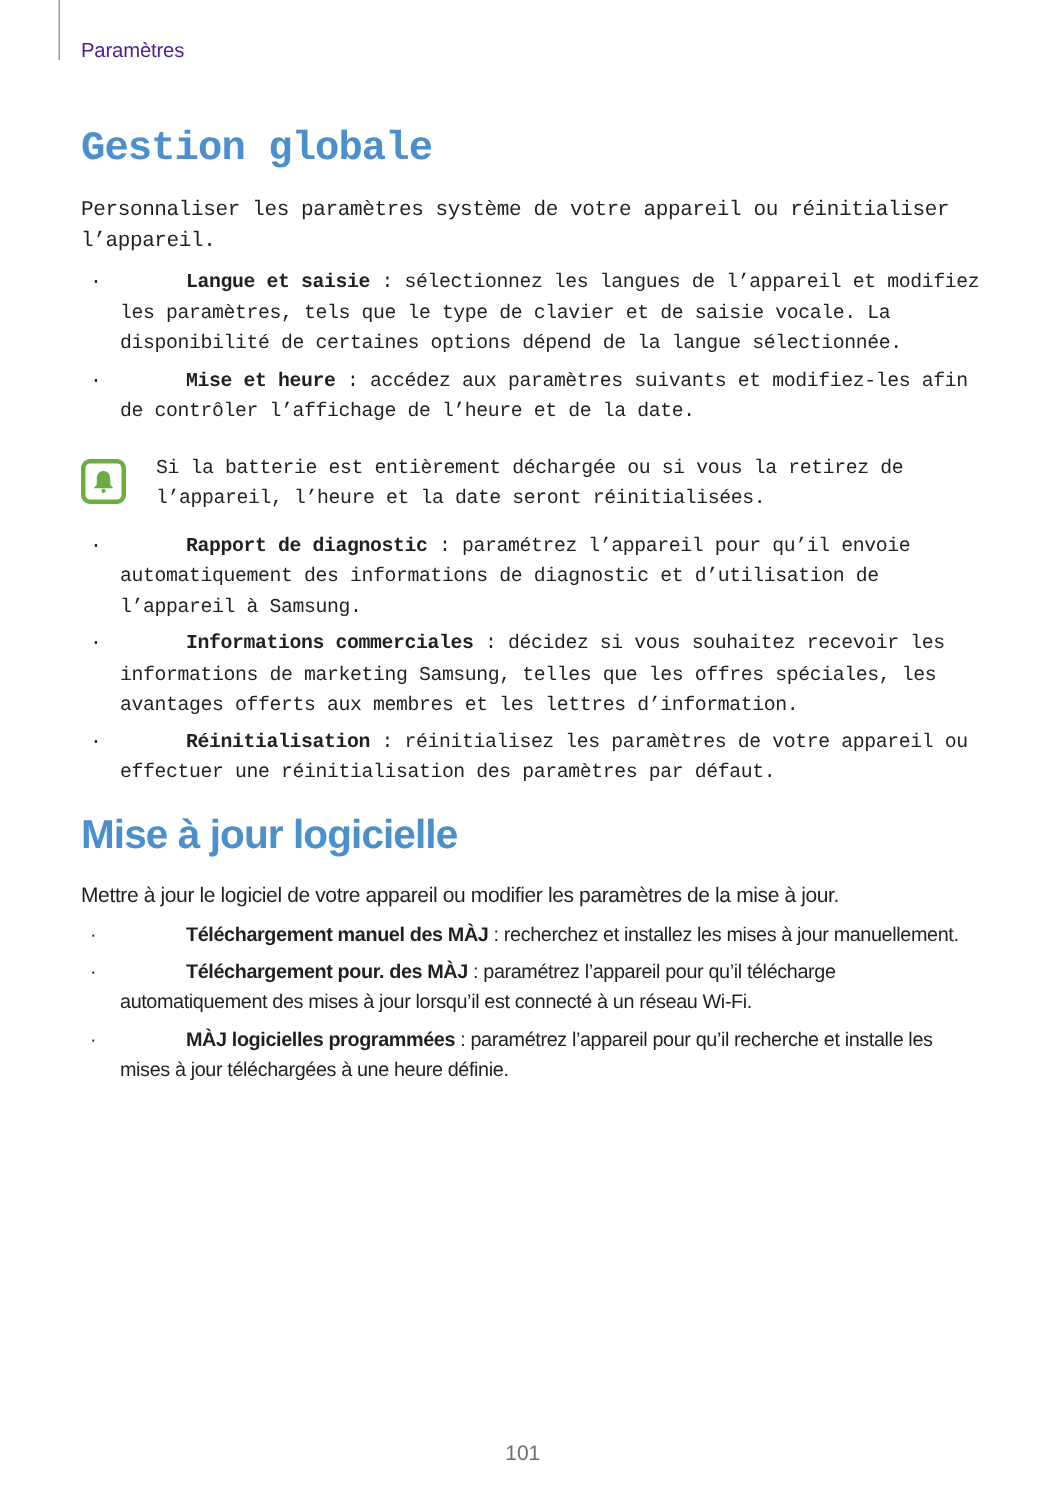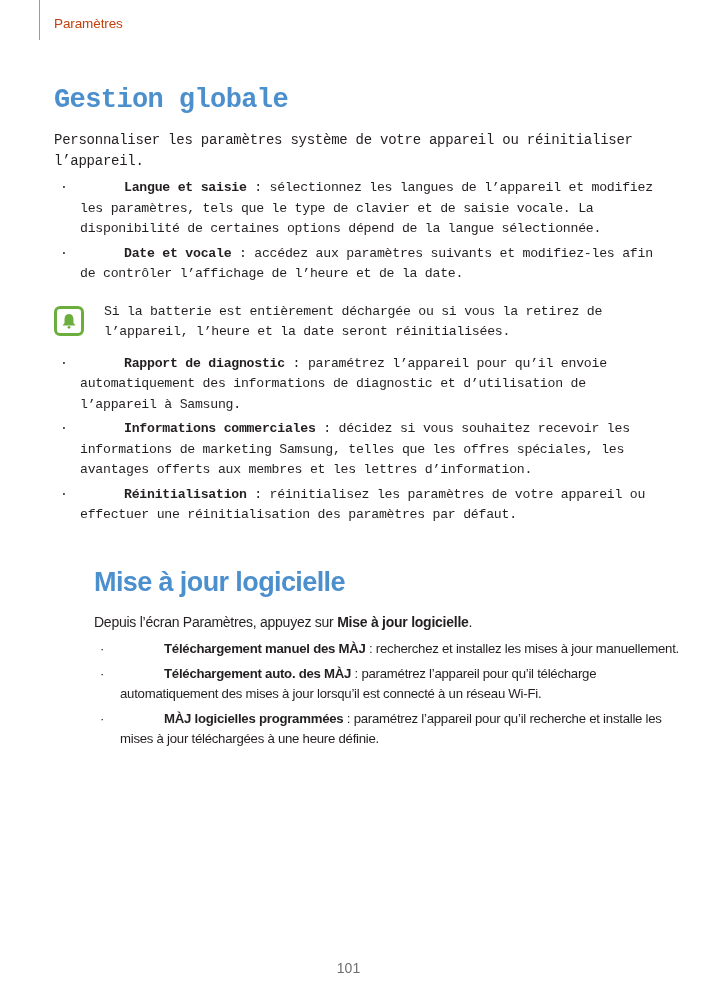--- a/index.html
+++ b/index.html
@@ -1,21 +1,21 @@
 <!DOCTYPE html>
 <html><head>
   <meta charset="utf-8">
   <style>
     html, body { margin: 0; padding: 0; background: #ffffff; }
     body {
       width: 703px; height: 994px; position: relative; overflow: hidden;
       font-family: "Liberation Sans", sans-serif; color: #231f20;
     }
     .side-rule { position: absolute; left: 39px; top: 0; width: 1px; height: 40px; background: #9a9a9a; }
-    .running-header { position: absolute; left: 54px; top: 16px; font-size: 13.5px; color: #c2410c; letter-spacing: -0.1px; }
+    .running-header { position: absolute; left: 54px; top: 26px; font-size: 13.5px; color: #4c1d95; letter-spacing: -0.1px; }
     .section { position: absolute; left: 54px; width: 600px; }
     .section-title { font-size: 27px; font-weight: bold; color: #4b8fcd; margin: 0 0 14px 0; letter-spacing: -0.6px; line-height: 32px; }
     .para { font-size: 14px; line-height: 21px; margin: 0 0 4px 0; letter-spacing: -0.25px; }
     .para b { font-weight: bold; }
     .bullets { list-style: none; margin: 6px 0 0 0; padding: 0; }
     .bullets li { position: relative; padding-left: 26px; font-size: 13.2px; line-height: 20.5px; margin-bottom: 4px; letter-spacing: -0.25px; }
     .bullets li .dot { position: absolute; left: 6px; top: 0; color: #231f20; }
     .bullets li b { font-weight: bold; padding-left: 44px; }
     .note { position: relative; padding-left: 50px; margin: 17px 0 10px 0; font-size: 13.2px; line-height: 20.5px; letter-spacing: -0.25px; min-height: 42px; }
     .note-icon { position: absolute; left: 0; top: 4px; width: 30px; height: 30px; border: 3px solid #6cae3e; border-radius: 6px; box-sizing: border-box; display: flex; align-items: center; justify-content: center; background: #fff; }
@@ -25,41 +25,41 @@
 <body>
 
 <div class="side-rule"></div>
 <div class="running-header">Paramètres</div>
 
 <div class="section" style="top:84px;font-family:Liberation Mono, monospace;">
   <h1 class="section-title">Gestion globale</h1>
   <p class="para">Personnaliser les paramètres système de votre appareil ou réinitialiser l’appareil.</p>
   <ul class="bullets">
     <li><span class="dot">·</span><b>Langue et saisie</b><span> : sélectionnez les langues de l’appareil et modifiez les paramètres, tels que le type de clavier et de saisie vocale. La disponibilité de certaines options dépend de la langue sélectionnée.</span></li>
-    <li><span class="dot">·</span><b>Date et vocale</b><span> : accédez aux paramètres suivants et modifiez-les afin de contrôler l’affichage de l’heure et de la date.</span></li>
+    <li><span class="dot">·</span><b>Mise et heure</b><span> : accédez aux paramètres suivants et modifiez-les afin de contrôler l’affichage de l’heure et de la date.</span></li>
   </ul>
   <div class="note">
     <span class="note-icon">
       <svg width="18" height="18" viewBox="0 0 18 18">
         <path d="M9 2 C5.5 2 4.5 5 4.5 8 L4.5 11 L2.5 13.5 L15.5 13.5 L13.5 11 L13.5 8 C13.5 5 12.5 2 9 2 Z" fill="#6cae3e"></path>
         <circle cx="9" cy="15.3" r="1.4" fill="#6cae3e"></circle>
       </svg>
     </span>
     <span>Si la batterie est entièrement déchargée ou si vous la retirez de l’appareil, l’heure et la date seront réinitialisées.</span>
   </div>
   <ul class="bullets">
     <li><span class="dot">·</span><b>Rapport de diagnostic</b><span> : paramétrez l’appareil pour qu’il envoie automatiquement des informations de diagnostic et d’utilisation de l’appareil à Samsung.</span></li>
     <li><span class="dot">·</span><b>Informations commerciales</b><span> : décidez si vous souhaitez recevoir les informations de marketing Samsung, telles que les offres spéciales, les avantages offerts aux membres et les lettres d’information.</span></li>
     <li><span class="dot">·</span><b>Réinitialisation</b><span> : réinitialisez les paramètres de votre appareil ou effectuer une réinitialisation des paramètres par défaut.</span></li>
   </ul>
 </div>
 
-<div class="section" style="top:566px;margin-left:40px;">
+<div class="section" style="top:540px;">
   <h1 class="section-title">Mise à jour logicielle</h1>
-  <p class="para"><span>Depuis l’écran Paramètres, appuyez sur </span><b>Mise à jour logicielle</b><span>.</span></p>
+  <p class="para">Mettre à jour le logiciel de votre appareil ou modifier les paramètres de la mise à jour.</p>
   <ul class="bullets">
     <li><span class="dot">·</span><b>Téléchargement manuel des MÀJ</b><span> : recherchez et installez les mises à jour manuellement.</span></li>
-    <li><span class="dot">·</span><b>Téléchargement auto. des MÀJ</b><span> : paramétrez l’appareil pour qu’il télécharge automatiquement des mises à jour lorsqu’il est connecté à un réseau Wi-Fi.</span></li>
+    <li><span class="dot">·</span><b>Téléchargement pour. des MÀJ</b><span> : paramétrez l’appareil pour qu’il télécharge automatiquement des mises à jour lorsqu’il est connecté à un réseau Wi-Fi.</span></li>
     <li><span class="dot">·</span><b>MÀJ logicielles programmées</b><span> : paramétrez l’appareil pour qu’il recherche et installe les mises à jour téléchargées à une heure définie.</span></li>
   </ul>
 </div>
 
 <div class="page-number">101</div>
 
 </body></html>

